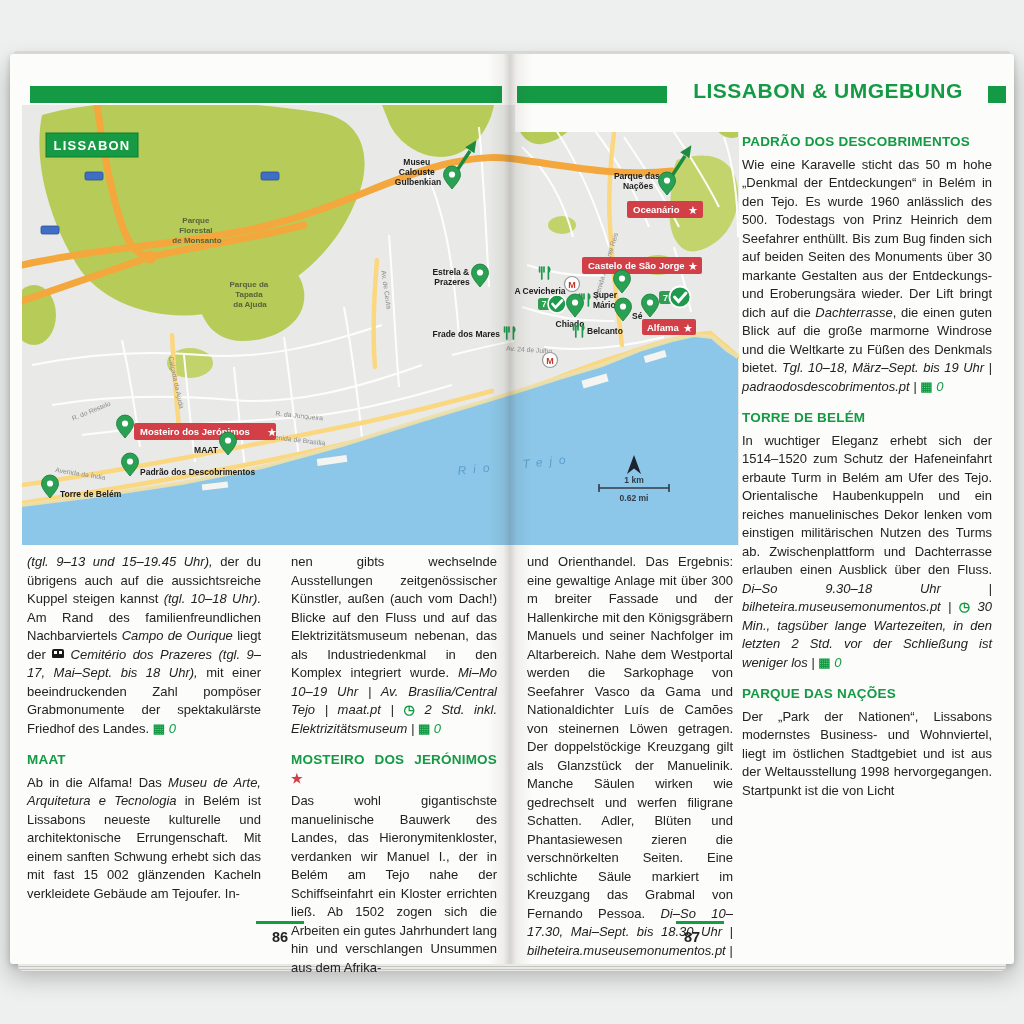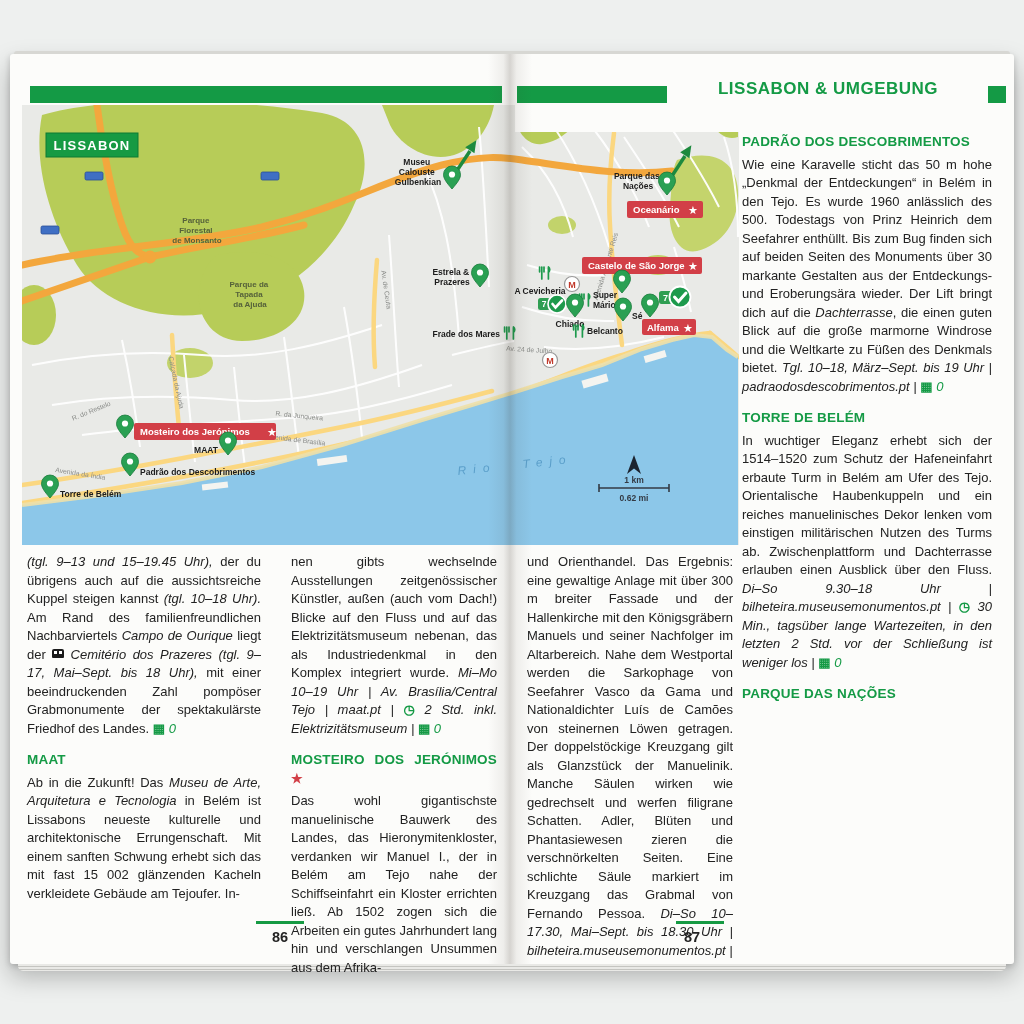--- a/index.html
+++ b/index.html
@@ -29,21 +29,21 @@
     background:linear-gradient(90deg, rgba(0,0,0,0) 0%, rgba(60,50,40,0.07) 35%,
       rgba(60,50,40,0.20) 50%, rgba(60,50,40,0.07) 65%, rgba(0,0,0,0) 100%);
     pointer-events:none;
   }
   .greenbar { position:absolute; height:17px; background:#149a45; z-index:10; }
   #bar-left  { left:30px;  top:86px; width:472px; }
   #bar-right-a { left:517px; top:86px; width:150px; }
   #bar-right-b { left:988px; top:86px; width:18px; }
   .title {
     position:absolute; left:670px; top:79px; width:316px; z-index:10;
-    color:#149a45; font-weight:bold; font-size:17px; letter-spacing:0.5px;
+    color:#149a45; font-weight:bold; font-size:21px; letter-spacing:0.5px;
     text-align:center; white-space:nowrap;
   }
   .mapwrap { position:absolute; left:22px; top:105px; width:984px; height:440px; z-index:5; }
 
   .col { position:absolute; z-index:8; font-size:13px; line-height:18.5px; color:#222;
          text-align:justify; }
   #col1 { left:27px;  top:553px; width:234px; }
   #col2 { left:291px; top:553px; width:206px; }
   #col3 { left:527px; top:553px; width:206px; }
   #col4 { left:742px; top:133px; width:250px; }
@@ -341,36 +341,37 @@
   <g>
     <rect x="493" y="0" width="491" height="27" fill="#fcfcfa"></rect>
     <rect x="717" y="0" width="267" height="440" fill="#fcfcfa"></rect>
   </g>
 </svg>
 </div>
 
 <div class="col" id="col1">
     <p class="para"><span class="it">(tgl. 9–13 und 15–19.45 Uhr),</span><span> der du übrigens auch auf die aussichtsreiche Kuppel steigen kannst </span><span class="it">(tgl. 10–18 Uhr).</span><span> Am Rand des familienfreundlichen Nachbarviertels </span><span class="it">Campo de Ourique</span><span> liegt der </span><span class="ic ic-tram"></span><span> </span><span class="it">Cemitério dos Prazeres</span><span> </span><span class="it">(tgl. 9–17, Mai–Sept. bis 18 Uhr),</span><span> mit einer beeindruckenden Zahl pompöser Grabmonumente der spektakulärste Friedhof des Landes. </span><span class="ic ic-metro">▦</span><span class="it gr"> 0</span></p>
     <div class="sec-h"><span>MAAT</span></div>
-    <p class="para"><span>Ab in die Zukunft! Das </span><span class="it">Museu de Arte, Arquitetura e Tecnologia</span><span> in Belém ist Lissabons neueste kulturelle und architektonische Errungenschaft. Mit einem sanften Schwung erhebt sich das mit fast 15 002 glänzenden Kacheln verkleidete Gebäude am Tejoufer. In-</span></p>
+    <p class="para"><span>Ab in die Alfama! Das </span><span class="it">Museu de Arte, Arquitetura e Tecnologia</span><span> in Belém ist Lissabons neueste kulturelle und architektonische Errungenschaft. Mit einem sanften Schwung erhebt sich das mit fast 15 002 glänzenden Kacheln verkleidete Gebäude am Tejoufer. In-</span></p>
   </div>
 <div class="col" id="col2">
     <p class="para"><span>nen gibts wechselnde Ausstellungen zeitgenössischer Künstler, außen (auch vom Dach!) Blicke auf den Fluss und auf das Elektrizitätsmuseum nebenan, das als Industriedenkmal in den Komplex integriert wurde. </span><span class="it">Mi–Mo 10–19 Uhr | Av. Brasília/Central Tejo | maat.pt | </span><span class="ic ic-clock">◷</span><span class="it"> 2 Std. inkl. Elektrizitätsmuseum | </span><span class="ic ic-metro">▦</span><span class="it gr"> 0</span></p>
     <div class="sec-h"><span>MOSTEIRO DOS JERÓNIMOS</span><span class="star-red"> ★</span></div>
     <p class="para"><span>Das wohl gigantischste manuelinische Bauwerk des Landes, das Hieronymitenkloster, verdanken wir Manuel I., der in Belém am Tejo nahe der Schiffseinfahrt ein Kloster errichten ließ. Ab 1502 zogen sich die Arbeiten ein gutes Jahrhundert lang hin und verschlangen Unsummen aus dem Afrika-</span></p>
   </div>
 <div class="col" id="col3">
     <p class="para"><span>und Orienthandel. Das Ergebnis: eine gewaltige Anlage mit über 300 m breiter Fassade und der Hallenkirche mit den Königsgräbern Manuels und seiner Nachfolger im Altarbereich. Nahe dem Westportal werden die Sarkophage von Seefahrer Vasco da Gama und Nationaldichter Luís de Camões von steinernen Löwen getragen. Der doppelstöckige Kreuzgang gilt als Glanzstück der Manuelinik. Manche Säulen wirken wie gedrechselt und werfen filigrane Schatten. Adler, Blüten und Phantasiewesen zieren die verschnörkelten Seiten. Eine schlichte Säule markiert im Kreuzgang das Grabmal von Fernando Pessoa. </span><span class="it">Di–So 10–17.30, Mai–Sept. bis 18.30 Uhr | bilheteira.museusemonumentos.pt |</span></p>
   </div>
 <div class="col" id="col4">
     <div class="sec-h"><span>PADRÃO DOS DESCOBRIMENTOS</span></div>
     <p class="para"><span>Wie eine Karavelle sticht das 50 m hohe „Denkmal der Entdeckungen“ in Belém in den Tejo. Es wurde 1960 anlässlich des 500. Todestags von Prinz Heinrich dem Seefahrer enthüllt. Bis zum Bug finden sich auf beiden Seiten des Monuments über 30 markante Gestalten aus der Entdeckungs- und Eroberungsära wieder. Der Lift bringt dich auf die </span><span class="it">Dachterrasse</span><span>, die einen guten Blick auf die große marmorne Windrose und die Weltkarte zu Füßen des Denkmals bietet. </span><span class="it">Tgl. 10–18, März–Sept. bis 19 Uhr | padraodosdescobrimentos.pt | </span><span class="ic ic-metro">▦</span><span class="it gr"> 0</span></p>
     <div class="sec-h"><span>TORRE DE BELÉM</span></div>
     <p class="para"><span>In wuchtiger Eleganz erhebt sich der 1514–1520 zum Schutz der Hafeneinfahrt erbaute Turm in Belém am Ufer des Tejo. Orientalische Haubenkuppeln und ein reiches manuelinisches Dekor lenken vom einstigen militärischen Nutzen des Turms ab. Zwischenplattform und Dachterrasse erlauben einen Ausblick über den Fluss. </span><span class="it">Di–So 9.30–18 Uhr | bilheteira.museusemonumentos.pt | </span><span class="ic ic-clock">◷</span><span class="it"> 30 Min., tagsüber lange Wartezeiten, in den letzten 2 Std. vor der Schließung ist weniger los | </span><span class="ic ic-metro">▦</span><span class="it gr"> 0</span></p>
     <div class="sec-h"><span>PARQUE DAS NAÇÕES</span></div>
+    <p class="para"><span>Der „Park der Nationen“, Lissabons modernstes Business- und Wohnviertel, liegt im östlichen Stadtgebiet und ist aus der Weltausstellung 1998 hervorgegangen. Startpunkt ist die von Licht</span></p>
   </div>
 
 <div class="pageline" id="pl-left"></div>
 <div class="pagenum" id="pn-left">86</div>
 <div class="pageline" id="pl-right"></div>
 <div class="pagenum" id="pn-right">87</div>
 
 <div class="spine"></div>
 
 </body></html>

